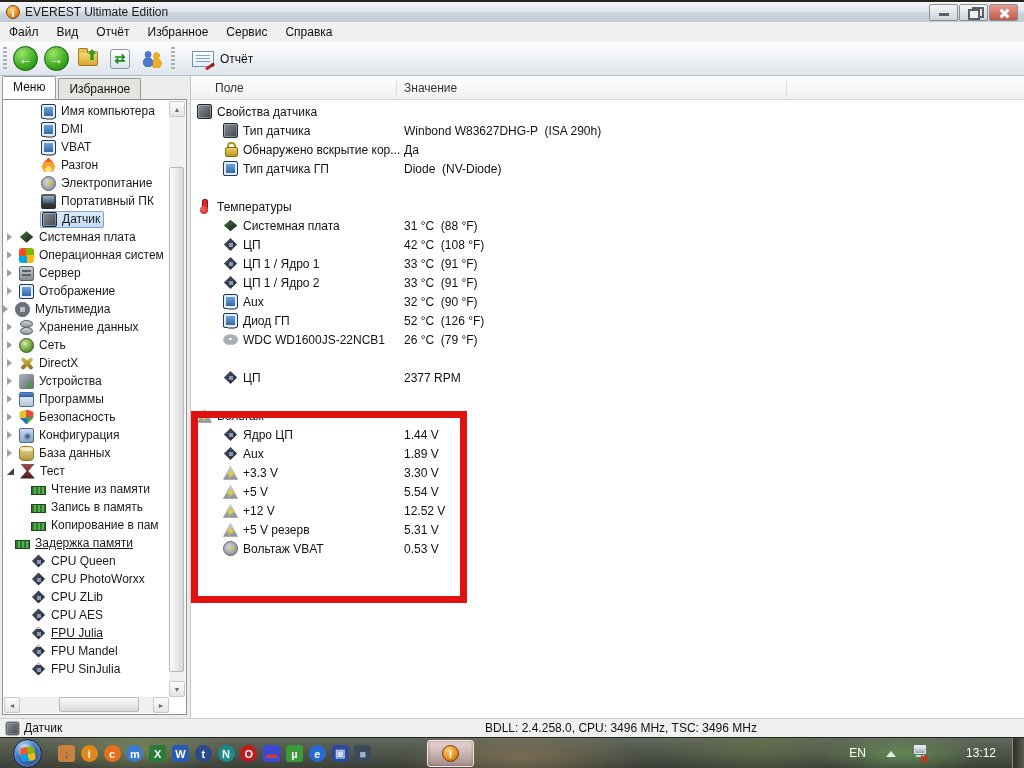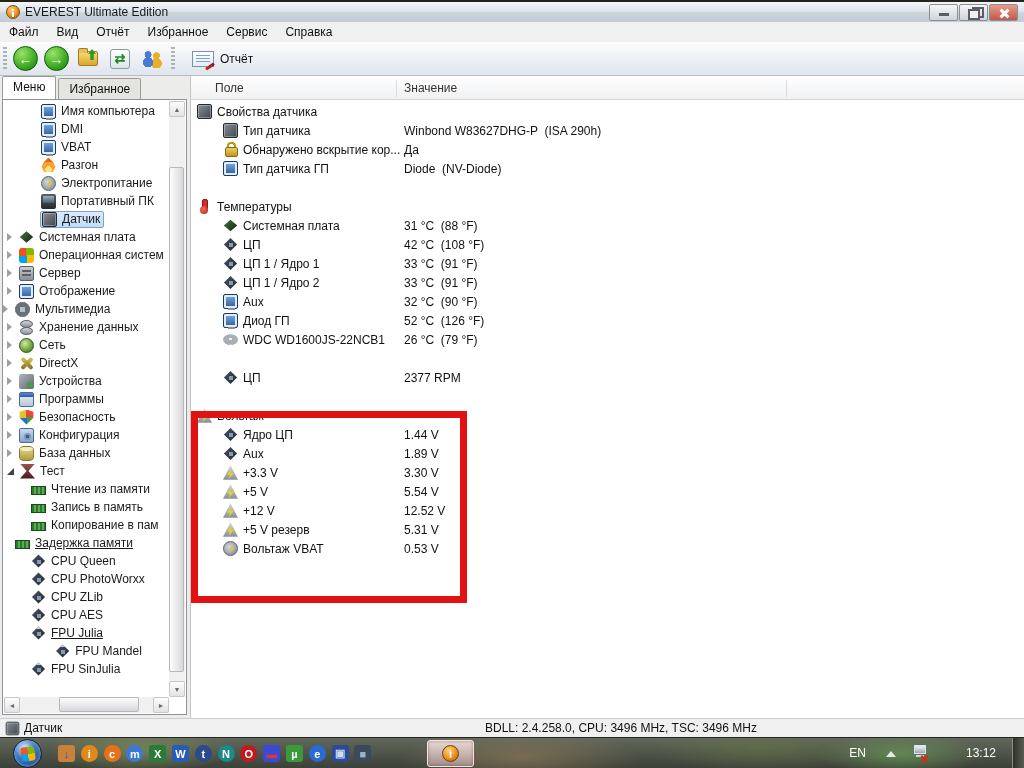--- a/index.html
+++ b/index.html
@@ -449,21 +449,21 @@
                 <span class="ic ic-cpu"></span>
                 <span class="lbl">CPU AES</span>
               </span>
             </div>
             <div class="trow" style="padding-left: 27px; text-decoration: underline;">
               <span class="tlbox">
                 <span class="ic ic-fpu"></span>
                 <span class="lbl">FPU Julia</span>
               </span>
             </div>
-            <div class="trow" style="padding-left: 27px; justify-content: center;">
+            <div class="trow" style="padding-left: 27px;">
               <span class="tlbox">
                 <span class="ic ic-fpu"></span>
                 <span class="lbl">FPU Mandel</span>
               </span>
             </div>
             <div class="trow" style="padding-left: 27px;">
               <span class="tlbox">
                 <span class="ic ic-fpu"></span>
                 <span class="lbl">FPU SinJulia</span>
               </span>

